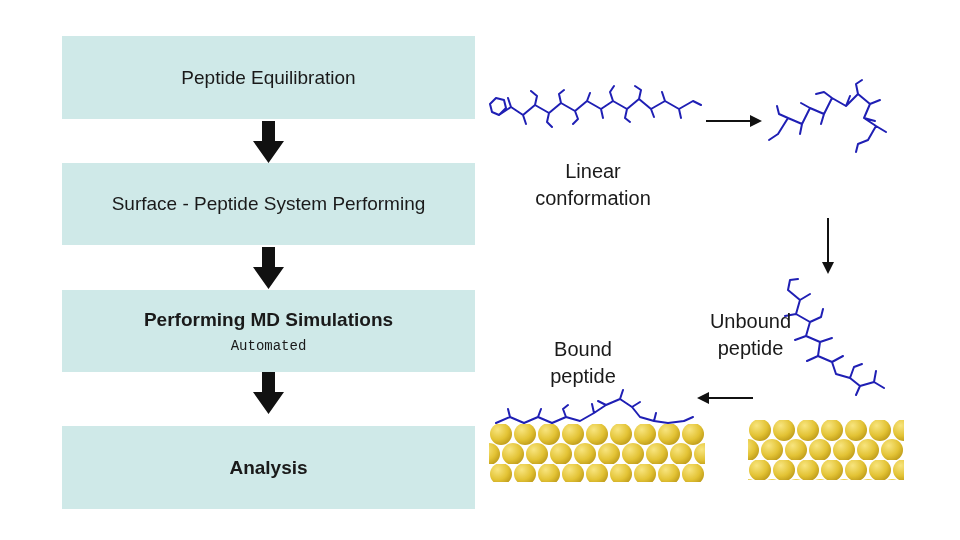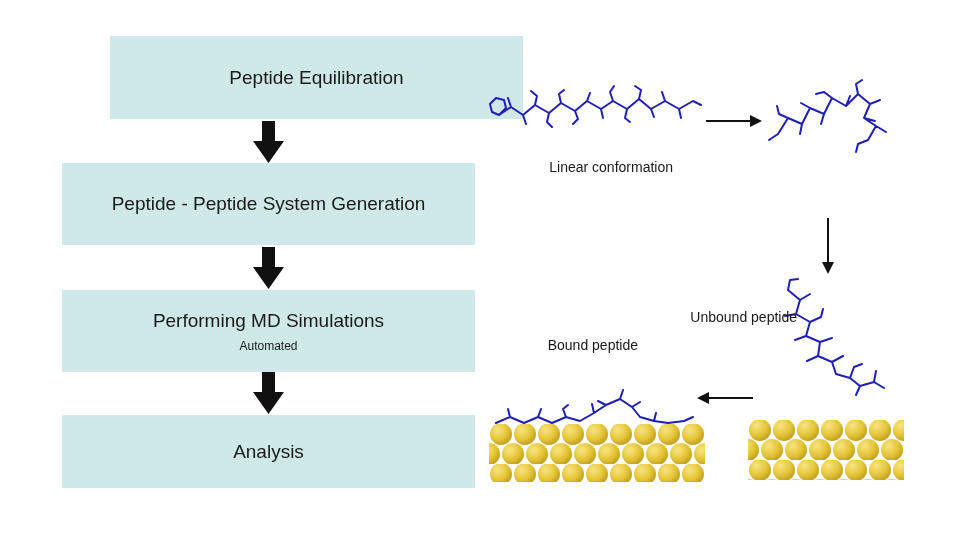--- a/index.html
+++ b/index.html
@@ -13,57 +13,57 @@
   }
   
   .flow-box{
     position:absolute;
     left:62px;width:413px;
     background:#cfe9e8;
     display:flex;flex-direction:column;
     align-items:center;justify-content:center;
     text-align:center;
   }
-  .flow-box.b1{top:36px;height:83px;margin-left:48px;}
+  .flow-box.b1{top:36px;height:83px;}
   .flow-box.b2{top:163px;height:82px;}
   .flow-box.b3{top:290px;height:82px;}
-  .flow-box.b4{top:415px;height:73px;}
+  .flow-box.b4{top:426px;height:83px;}
   .flow-title{font-size:19px;line-height:1.25;}
-  .flow-title.bold{font-weight:normal;}
-  .flow-sub{font-size:12px;margin-top:6px;}
+  .flow-title.bold{font-weight:bold;}
+  .flow-sub{font-size:14px;margin-top:6px;font-family:Liberation Mono, monospace;}
   .block-arrow{position:absolute;left:252px;width:33px;height:42px;}
   .block-arrow.a1{top:121px;}
   .block-arrow.a2{top:247px;}
   .block-arrow.a3{top:372px;}
   
   .abs{position:absolute;}
   .mol path{stroke:#1f1fb4;stroke-width:2;fill:none;stroke-linecap:round;stroke-linejoin:round;}
   .caption{
     position:absolute;
-    font-size:14px;line-height:1.35;
-    text-align:right;
+    font-size:20px;line-height:1.35;
+    text-align:center;
   }
   .thin-arrow line{stroke:#111111;stroke-width:2;}
   .thin-arrow polygon{fill:#111111;}
 </style>
 </head>
 <body>
 
 <div class="canvas">
 
   <div class="flow-box b1">
     <div class="flow-title">Peptide Equilibration</div>
   </div>
 
   <svg class="block-arrow a1" viewBox="0 0 33 42">
     <polygon points="10,0 23,0 23,20 32,20 16.5,42 1,20 10,20" fill="#111111"></polygon>
   </svg>
 
   <div class="flow-box b2">
-    <div class="flow-title">Peptide - Peptide System Generation</div>
+    <div class="flow-title">Surface - Peptide System Performing</div>
   </div>
 
   <svg class="block-arrow a2" viewBox="0 0 33 42">
     <polygon points="10,0 23,0 23,20 32,20 16.5,42 1,20 10,20" fill="#111111"></polygon>
   </svg>
 
   <div class="flow-box b3">
     <div class="flow-title bold">Performing MD Simulations</div>
     <div class="flow-sub">Automated</div>
   </div>
@@ -101,21 +101,21 @@
     <line x1="7" y1="0" x2="7" y2="44"></line>
     <polygon points="1,44 7,56 13,44"></polygon>
   </svg>
 
   <svg class="abs mol" style="left:772px;top:278px;" width="125" height="118" viewBox="0 0 125 118">
     <path d="M16,12 L28,22 L24,36 L38,44 L34,58 L48,64 L46,78 L60,84 L64,96 L78,100 L88,108 L102,104 L112,110
              M28,22 l10,-6 M24,36 l-11,2 M38,44 l11,-5 l2,-8 M34,58 l-11,4 M48,64 l12,-4 M46,78 l-11,5 M60,84 l11,-6 M78,100 l4,-11 l8,-3
              M102,104 l2,-11 M16,12 l2,-10 l8,-1 M88,108 l-4,9"></path>
   </svg>
 
-  <div class="caption" style="left:672px;top:308px;width:125px;">Unbound peptide</div>
+  <div class="caption" style="left:688px;top:308px;width:125px;">Unbound peptide</div>
 
   <div class="caption" style="left:528px;top:336px;width:110px;">Bound peptide</div>
 
   <svg class="abs thin-arrow" style="left:697px;top:391px;" width="56" height="14" viewBox="0 0 56 14">
     <line x1="56" y1="7" x2="12" y2="7"></line>
     <polygon points="12,1 0,7 12,13"></polygon>
   </svg>
 
   <svg class="abs mol" style="left:488px;top:383px;" width="215" height="50" viewBox="0 0 215 50">
     <path d="M8,40 L22,34 L36,40 L50,34 L64,40 L78,34 L92,38 L106,30 L118,22 L132,16 L144,24 L152,34 L166,38 L180,40 L196,38

